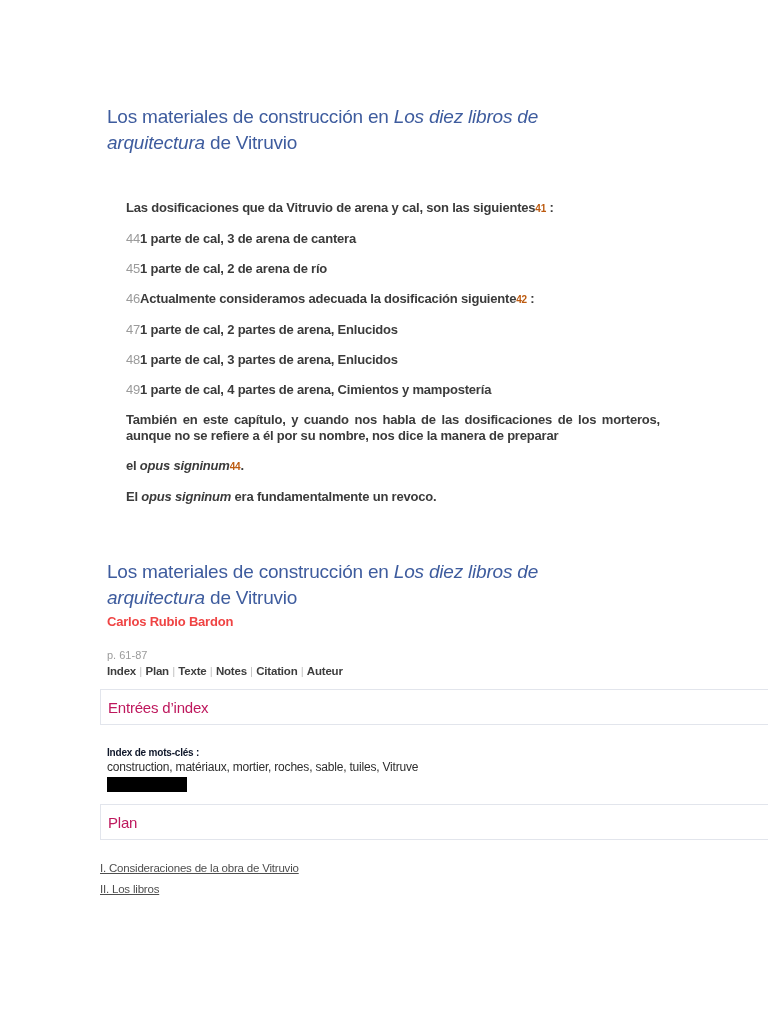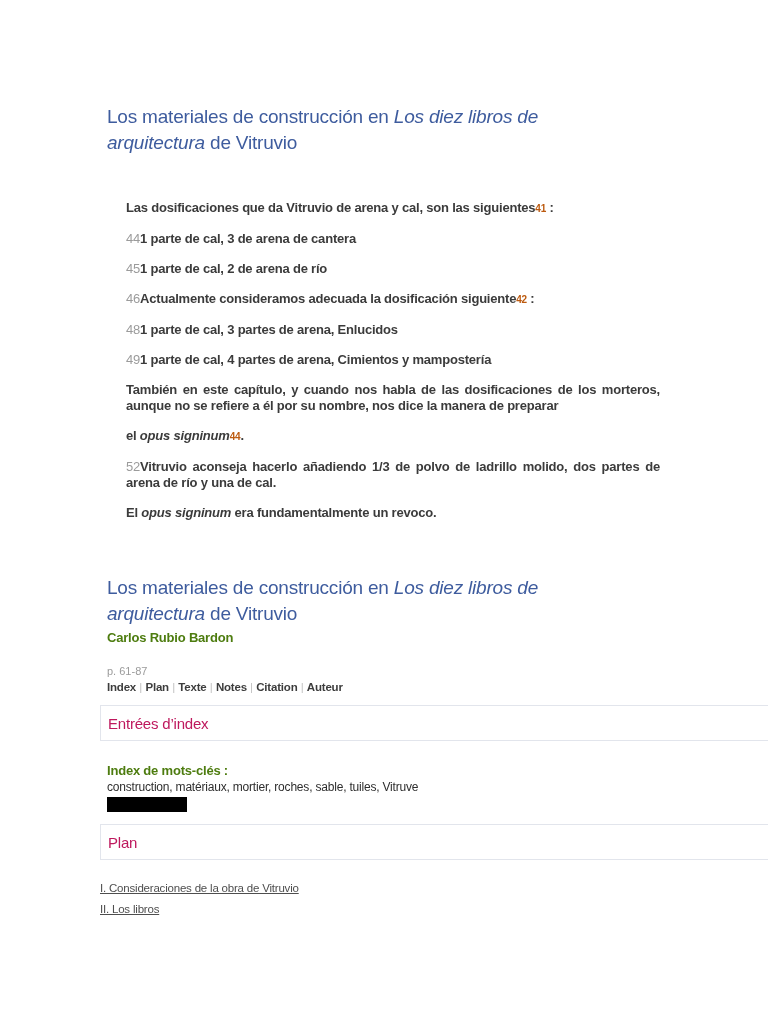--- a/index.html
+++ b/index.html
@@ -32,41 +32,41 @@
   .para.justify { text-align:justify; text-align-last:left; }
   .seg-num { color:#9B9B9B; font-weight:normal; }
   .seg-fn {
     color:#BC5A0F; font-size:10px; font-weight:bold;
     text-decoration:none; cursor:pointer;
   }
 
   
   .author {
     margin-left:7px; margin-top:3px;
-    font-size:13px; font-weight:bold; color:#4d7c0f; letter-spacing:-0.2px;
+    font-size:13px; font-weight:bold; color:#ef4444; letter-spacing:-0.2px;
   }
   .pages { margin-left:7px; margin-top:20px; font-size:11px; color:#9B9B9B; }
   .doc-nav { margin-left:7px; margin-top:4px; font-size:11.5px; }
   .nav-link {
     color:#3D3D3D; font-weight:bold; 
     letter-spacing:-0.2px; cursor:pointer;
   }
   .nav-sep { color:#C2C2C2; }
 
   
   .section-box {
     margin-top:12px; width:668px; height:36px;
     border:1px solid #E2E5EC; border-right:none;
     display:flex; align-items:center; padding-left:7px;
     font-size:15px; color:#be185d; letter-spacing:-0.2px;
   }
 
   
   .index-body { margin-left:7px; margin-top:22px; }
-  .kw-label { font-size:13px; font-weight:bold; color:#4d7c0f; letter-spacing:-0.2px; }
+  .kw-label { font-size:10px; font-weight:bold; color:#0f172a; letter-spacing:-0.2px; }
   .kw-line { margin-top:2px; font-size:12px; letter-spacing:-0.2px; }
   .kw-link { color:#2E2E2E; cursor:pointer; }
   .kw-sep { color:#2E2E2E; }
   .redacted { margin-top:3px; width:80px; height:15px; background:#000000; }
 
   
   .plan-links { margin-top:22px; }
   .plan-link {
     display:block; width:fit-content; margin-top:9px;
     font-size:11.5px; color:#4E4E4E; text-decoration:underline;
@@ -79,25 +79,25 @@
 
 <div class="content">
 
   <h1 class="doc-title title-1"><span class="seg-text">Los materiales de construcción en </span><span class="seg-italic">Los diez libros de arquitectura</span><span class="seg-text"> de Vitruvio</span></h1>
 
   <div class="paragraphs">
       <p class="para first"><span class="seg-text">Las dosificaciones que da Vitruvio de arena y cal, son las siguientes</span><a class="seg-fn">41</a><span class="seg-text"> :</span></p>
       <p class="para"><span class="seg-num">44</span><span class="seg-text">1 parte de cal, 3 de arena de cantera</span></p>
       <p class="para"><span class="seg-num">45</span><span class="seg-text">1 parte de cal, 2 de arena de río</span></p>
       <p class="para"><span class="seg-num">46</span><span class="seg-text">Actualmente consideramos adecuada la dosificación siguiente</span><a class="seg-fn">42</a><span class="seg-text"> :</span></p>
+      <p class="para"><span class="seg-num">47</span><span class="seg-text">1 parte de cal, 2 partes de arena, Enlucidos</span></p>
       <p class="para"><span class="seg-num">48</span><span class="seg-text">1 parte de cal, 3 partes de arena, Enlucidos</span></p>
       <p class="para"><span class="seg-num">49</span><span class="seg-text">1 parte de cal, 4 partes de arena, Cimientos y mampostería</span></p>
       <p class="para justify"><span class="seg-text">También en este capítulo, y cuando nos habla de las dosificaciones de los morteros, aunque no se refiere a él por su nombre, nos dice la manera de preparar</span></p>
       <p class="para"><span class="seg-text">el </span><span class="seg-italic">opus signinum</span><a class="seg-fn">44</a><span class="seg-text">.</span></p>
-      <p class="para justify"><span class="seg-num">52</span><span class="seg-text">Vitruvio aconseja hacerlo añadiendo 1/3 de polvo de ladrillo molido, dos partes de arena de río y una de cal.</span></p>
       <p class="para"><span class="seg-text">El </span><span class="seg-italic">opus signinum</span><span class="seg-text"> era fundamentalmente un revoco.</span></p>
     </div>
 
   <h1 class="doc-title title-2"><span class="seg-text">Los materiales de construcción en </span><span class="seg-italic">Los diez libros de arquitectura</span><span class="seg-text"> de Vitruvio</span></h1>
 
   <div class="author">Carlos Rubio Bardon</div>
   <div class="pages">p. 61-87</div>
   <nav class="doc-nav"><a class="nav-link">Index</a><span class="nav-sep"> | </span><a class="nav-link">Plan</a><span class="nav-sep"> | </span><a class="nav-link">Texte</a><span class="nav-sep"> | </span><a class="nav-link">Notes</a><span class="nav-sep"> | </span><a class="nav-link">Citation</a><span class="nav-sep"> | </span><a class="nav-link">Auteur</a></nav>
 
   <div class="section-box">

